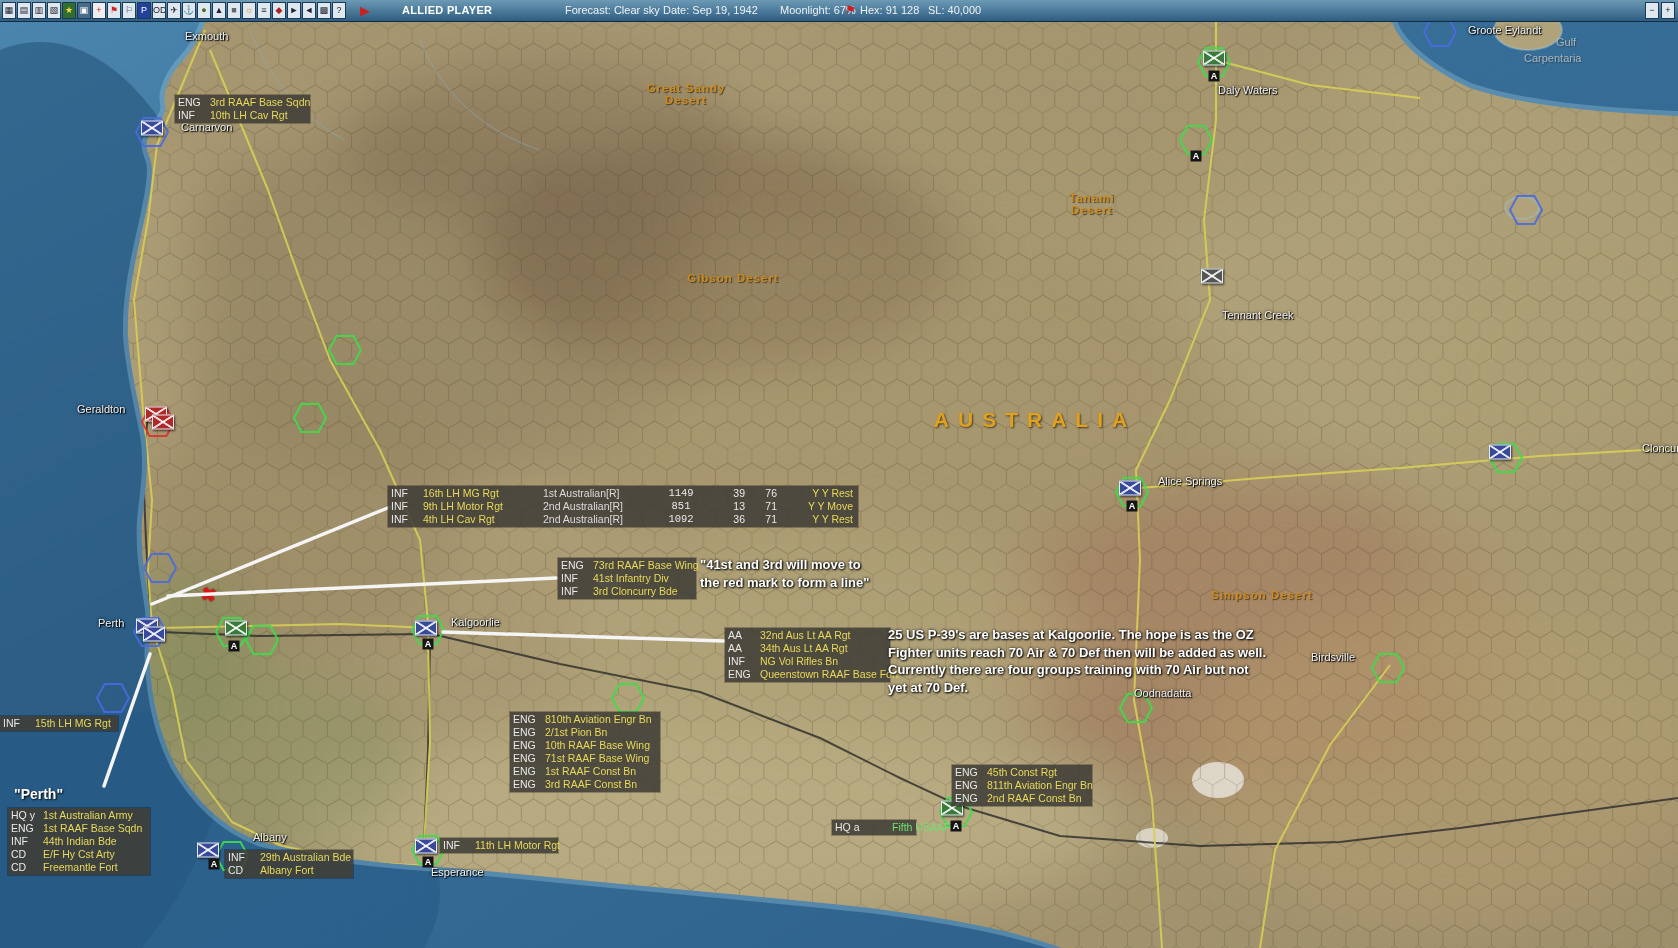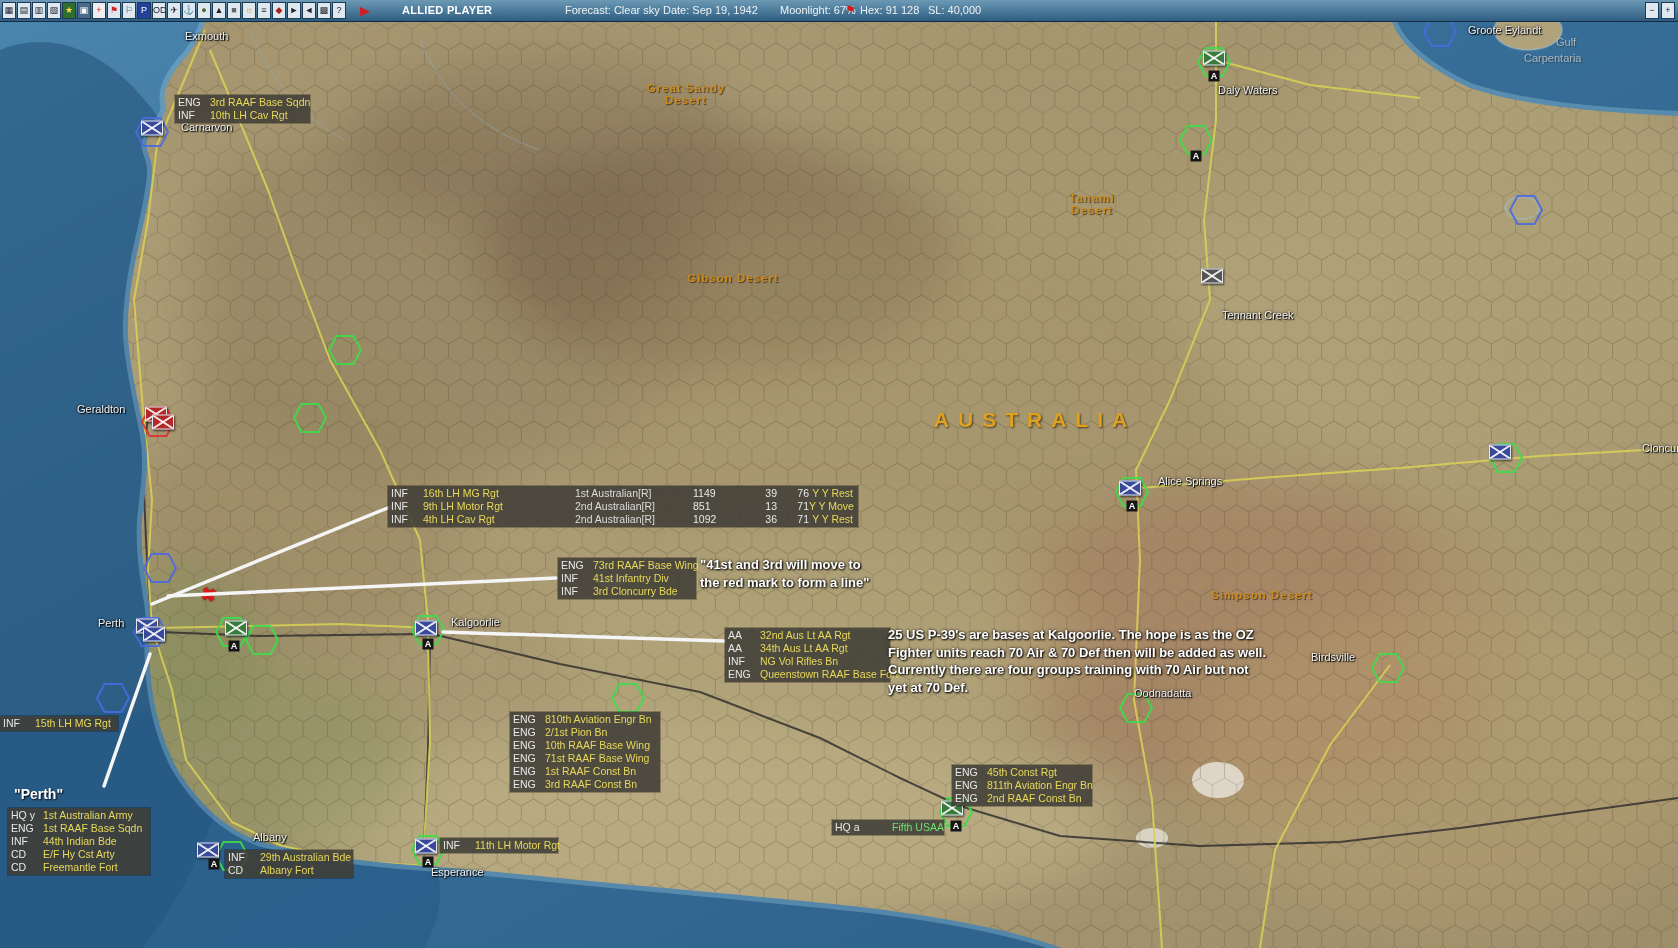--- a/index.html
+++ b/index.html
@@ -48,22 +48,22 @@
   .redmark { position:absolute; left:201px; top:562px; color:#e01515; font-size:18px; font-weight:bold; z-index:7;
     transform:rotate(12deg); text-shadow:0 0 2px #500; }
 
   .ubox { position:absolute; background:rgba(64,62,55,.88); padding:1px 3px; z-index:10;
     font-size:10.5px; line-height:13px; white-space:nowrap; box-shadow:0 0 0 1px rgba(0,0,0,.25); }
   .urow { display:flex; cursor:pointer; }
   .c-type { width:32px; color:#e9e9e9; flex:none; }
   .c-name { color:#e8d95a; }
   .flist { width:470px; overflow:hidden; }
   .flist .c-name { width:120px; flex:none; overflow:hidden; }
-  .c-parent { width:118px; color:#dcdcdc; flex:none;margin-left:32px; }
-  .c-v1 { width:40px; text-align:left; color:#e9e9e9; flex:none; }
+  .c-parent { width:118px; color:#dcdcdc; flex:none; }
+  .c-v1 { width:40px; text-align:center; color:#e9e9e9; flex:none;font-family:Liberation Mono, monospace; }
   .c-v2 { width:44px; text-align:right; color:#e9e9e9; flex:none; }
   .c-v3 { width:32px; text-align:right; color:#e9e9e9; flex:none; }
   .c-status { margin-left:auto; color:#e8d95a; padding-right:2px; }
 
   .note { position:absolute; z-index:12; color:#fff; font-size:13px; font-weight:bold;
     text-shadow:1px 1px 2px #000, 0 0 3px #000; line-height:17.5px; white-space:nowrap; }
   .perth-quote { position:absolute; left:14px; top:764px; z-index:12; color:#fff; font-size:14px; font-weight:bold;
     text-shadow:1px 1px 2px #000; }
 </style>
 </head>
@@ -556,21 +556,21 @@
         <div class="urow">
           <span class="c-type">ENG</span>
           <span class="c-name">811th Aviation Engr Bn</span>
         </div>
         <div class="urow">
           <span class="c-type">ENG</span>
           <span class="c-name">2nd RAAF Const Bn</span>
         </div>
       </div>
 
-    <div class="ubox" style="left:832px;top:798px;width:112px;">
+    <div class="ubox" style="left:832px;top:798px;width:84px;">
 
     <div class="urow">
           <span class="c-type">HQ a</span>
           <span class="c-name" style="color: rgb(110, 226, 110); padding-left: 25px;">Fifth USAAF</span>
         </div>
       </div>
 
     <div class="ubox" style="left:225px;top:828px;width:128px;">
 
     <div class="urow">

